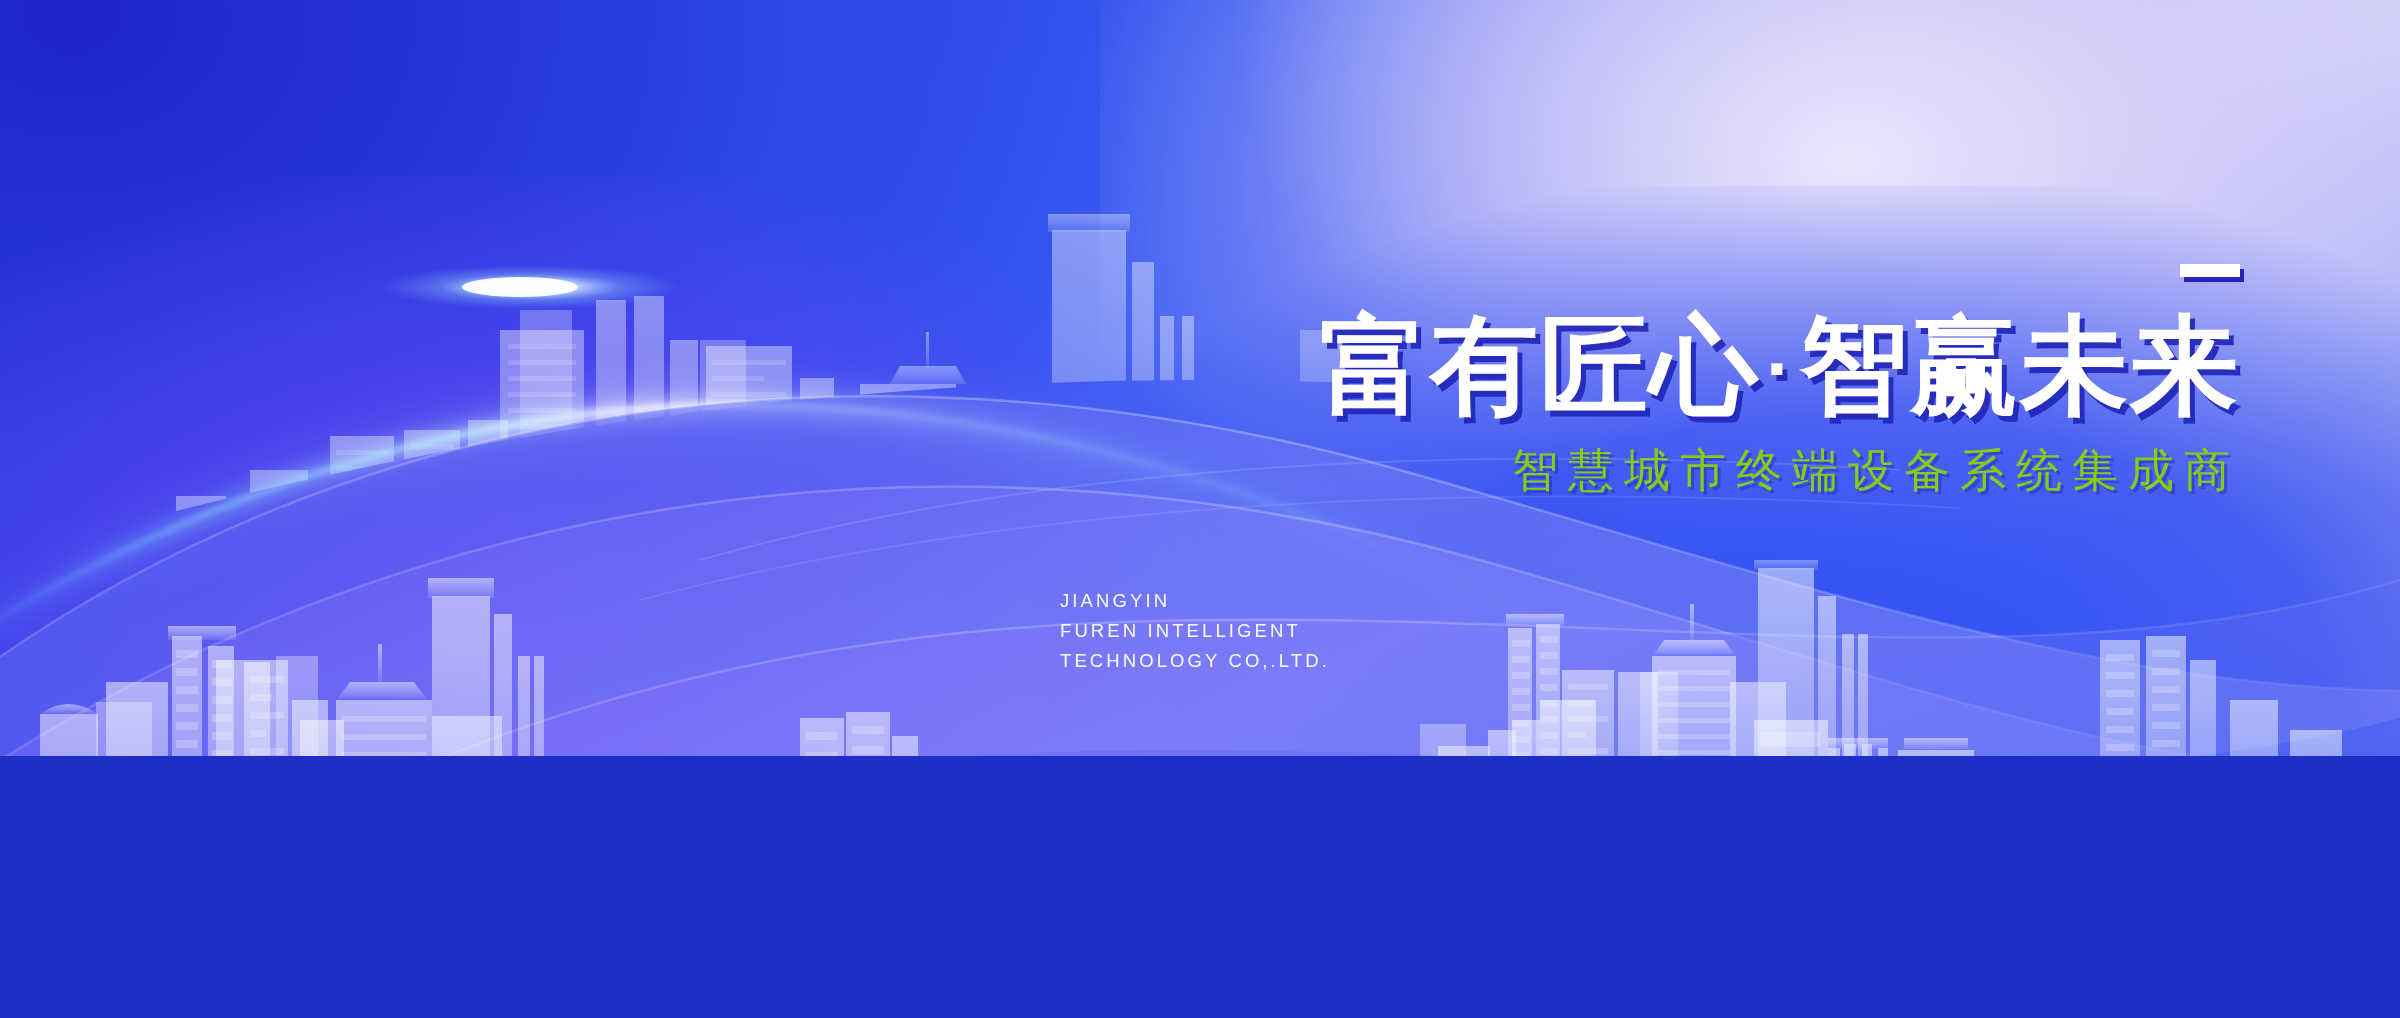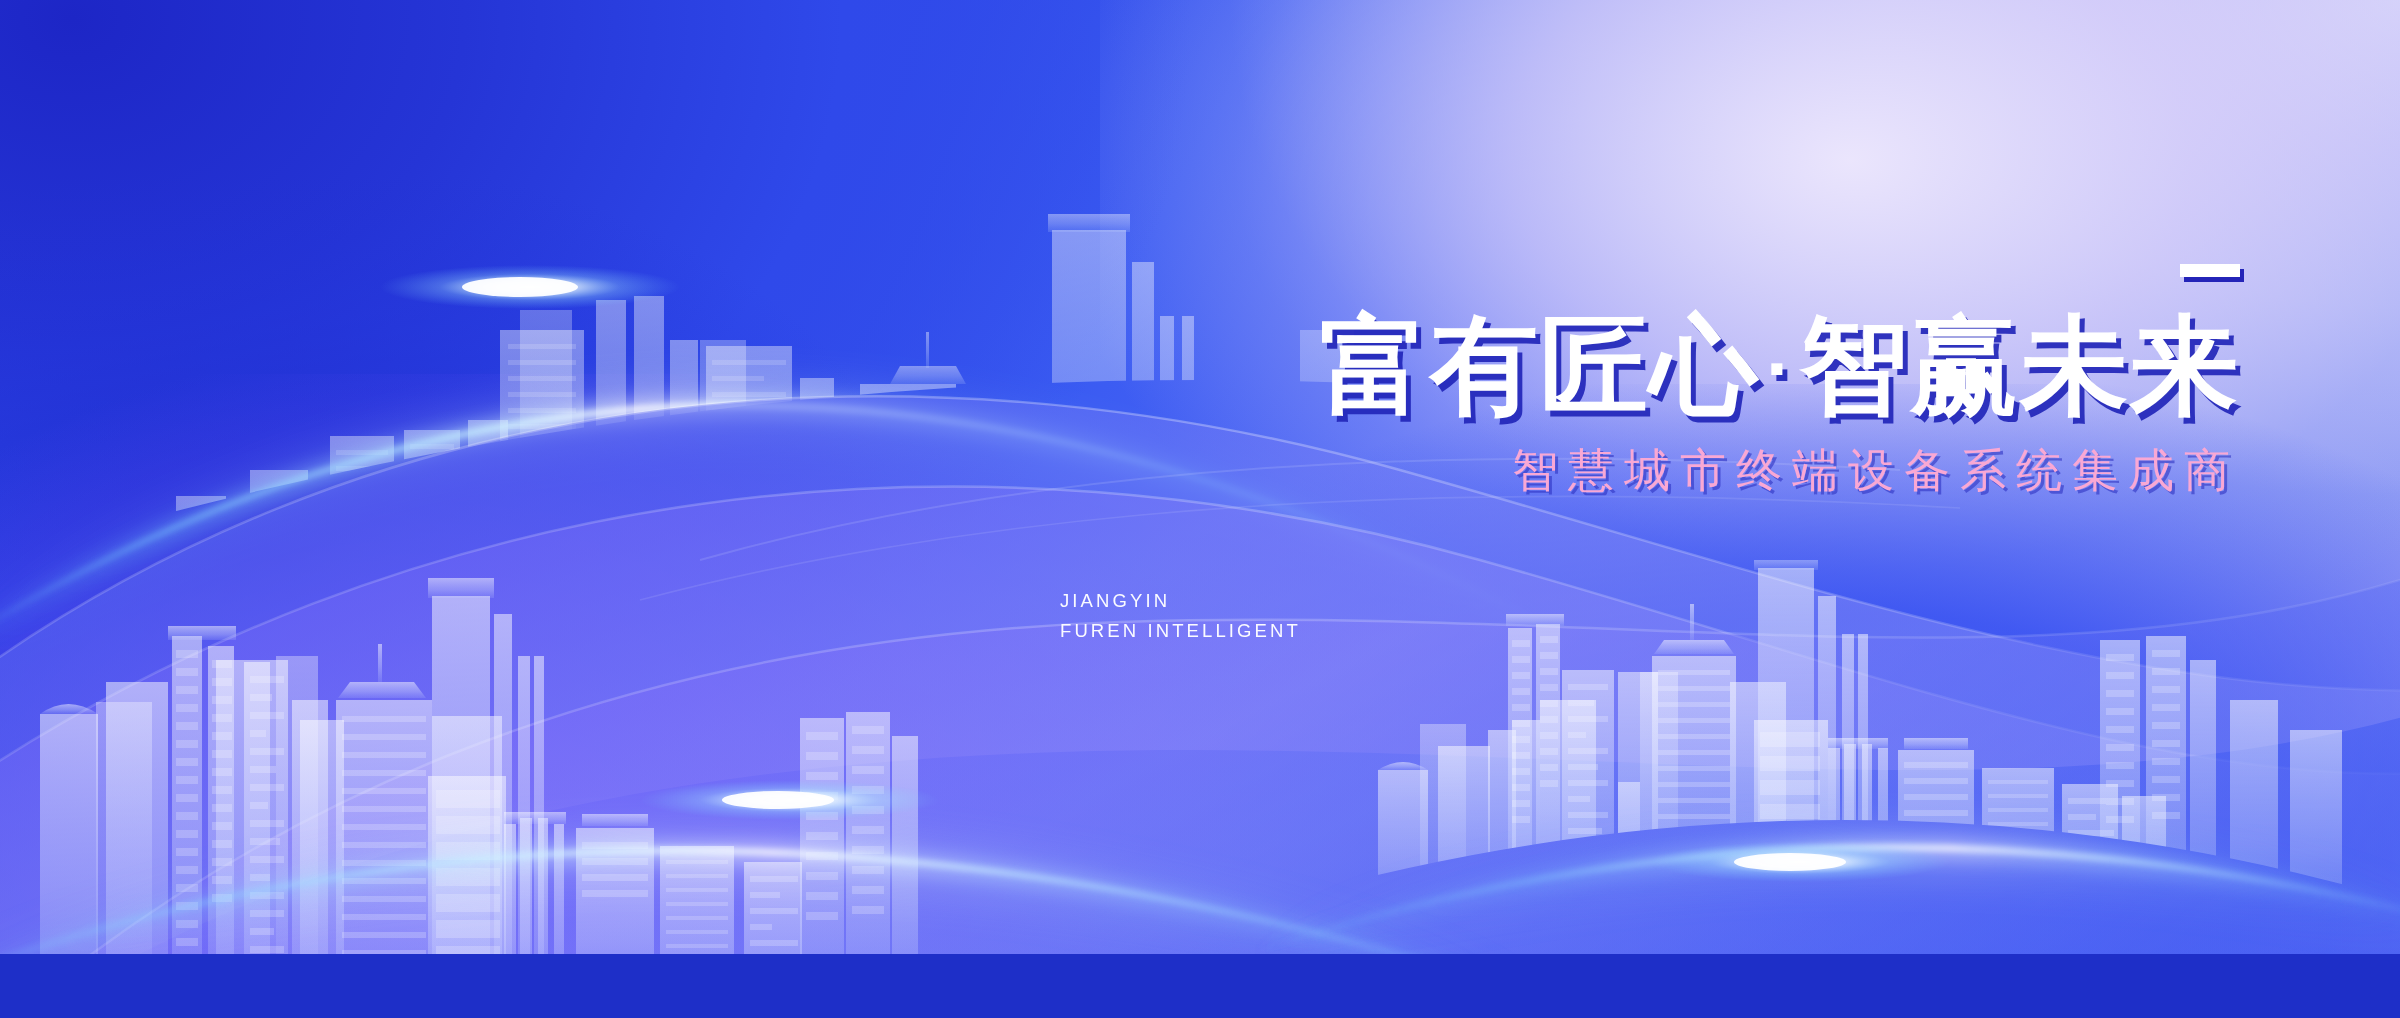--- a/index.html
+++ b/index.html
@@ -1,19 +1,19 @@
 <!DOCTYPE html>
 <html><head>
 <meta charset="utf-8">
 <style>
   html,body{margin:0;padding:0;background:#1e2fc8;}
   *{box-sizing:border-box;}
   #banner{
     position:relative;
-    width:2400px;height:954px;
+    width:2400px;height:756px;
     overflow:hidden;
     font-family:"Liberation Sans","DejaVu Sans",sans-serif;
     background:#2b3fe0;
   }
   
   .bg-base{
     position:absolute;inset:0;
     background:
       radial-gradient(ellipse 1500px 900px at 100% 0%, #e9e2fb 0%, #d2cdf9 16%, #b9bdf7 34%, #8e9bf4 55%, rgba(110,130,245,0) 78%),
       radial-gradient(ellipse 1400px 1100px at 3% 2%, #1d26c6 0%, #2535d6 28%, #2f49ea 55%, rgba(47,73,234,0) 80%),
@@ -67,21 +67,21 @@
     font-family:"Liberation Sans","DejaVu Sans",sans-serif;
   }
   .headline .dot{
     font-size:78px;
     padding:0 6px;
     vertical-align:8px;
   }
   .subhead{
     margin:18px 0 0 0;
     text-align:right;
-    color:#f9a8d4;
+    color:#84cc16;
     font-size:46px;
     font-weight:400;
     letter-spacing:10px;
     padding-right:0;
     white-space:nowrap;
     text-shadow:3px 3px 0 rgba(40,44,190,.55);
     font-family:"Liberation Sans","DejaVu Sans",sans-serif;
   }
   .company{
     margin-top:84px;
@@ -766,17 +766,18 @@
       <div class="tick"></div>
     </div>
 
     <h1 class="headline"><span>富有匠心</span><span class="dot">·</span><span>智赢未来</span></h1>
 
     <p class="subhead">智慧城市终端设备系统集成商</p>
 
     <div class="company">
       <div>JIANGYIN</div>
       <div>FUREN INTELLIGENT</div>
+      <div>TECHNOLOGY CO,.LTD.</div>
     </div>
 
   </div>
 
 </div>
 
 </body></html>

